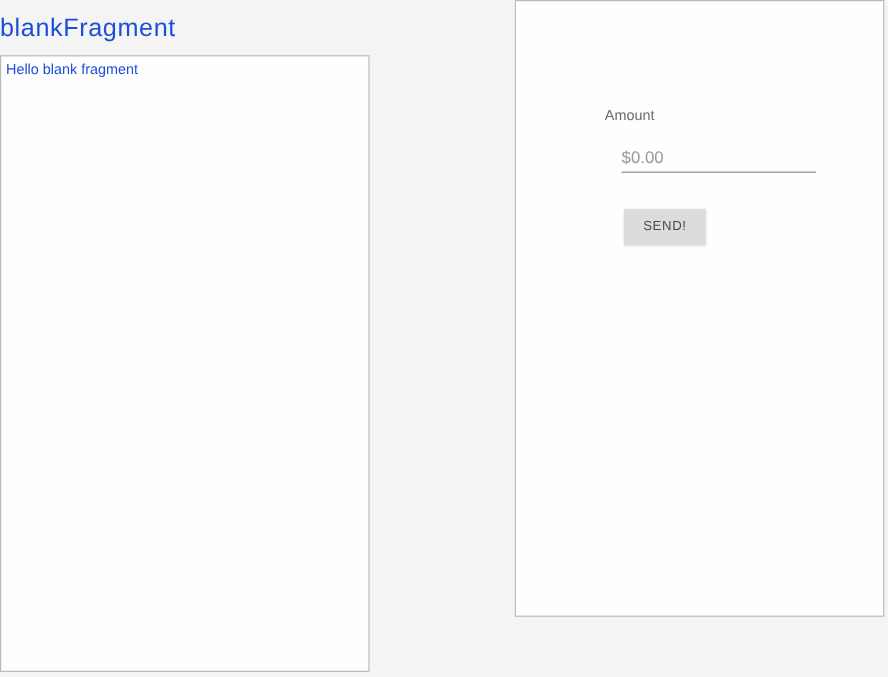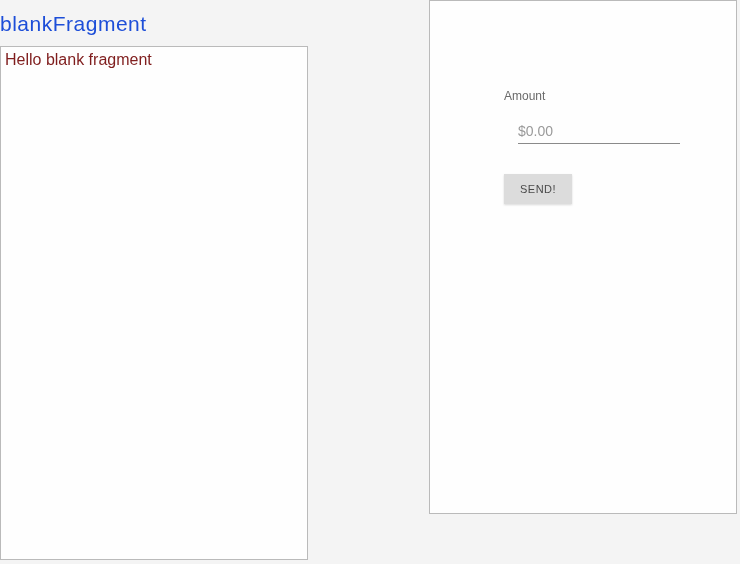--- a/index.html
+++ b/index.html
@@ -35,22 +35,22 @@
       letter-spacing: 0.5px;
       padding: 12px 0 10px 0;
     }
     .fragment-frame {
       width: 308px;
       height: 514px;
       background: #fefefe;
       border: 1px solid #bababa;
     }
     .blank-text {
-      font-size: 16px;
-      color: #7f1d1d;
+      font-size: 12px;
+      color: #1d4ed8;
       padding: 4px 4px;
     }
     .amount-area {
       padding: 88px 30px 0 42px;
     }
     .amount-label {
       font-size: 12px;
       color: #6a6a6a;
       margin-left: 32px;
       margin-bottom: 18px;
@@ -64,21 +64,21 @@
       color: #a0a0a0;
       padding: 2px 0 4px 0;
       margin-left: 46px;
       outline: none;
     }
     .amount-input::placeholder {
       color: #9a9a9a;
     }
     .button-row {
       margin-top: 30px;
-      margin-left: 32px;
+      margin-left: 48px;
       display: flex;
       gap: 4px;
     }
     .btn {
       background: #dcdcdc;
       border: none;
       padding: 9px 16px;
       font-size: 11px;
       color: #4a4a4a;
       letter-spacing: 0.5px;

